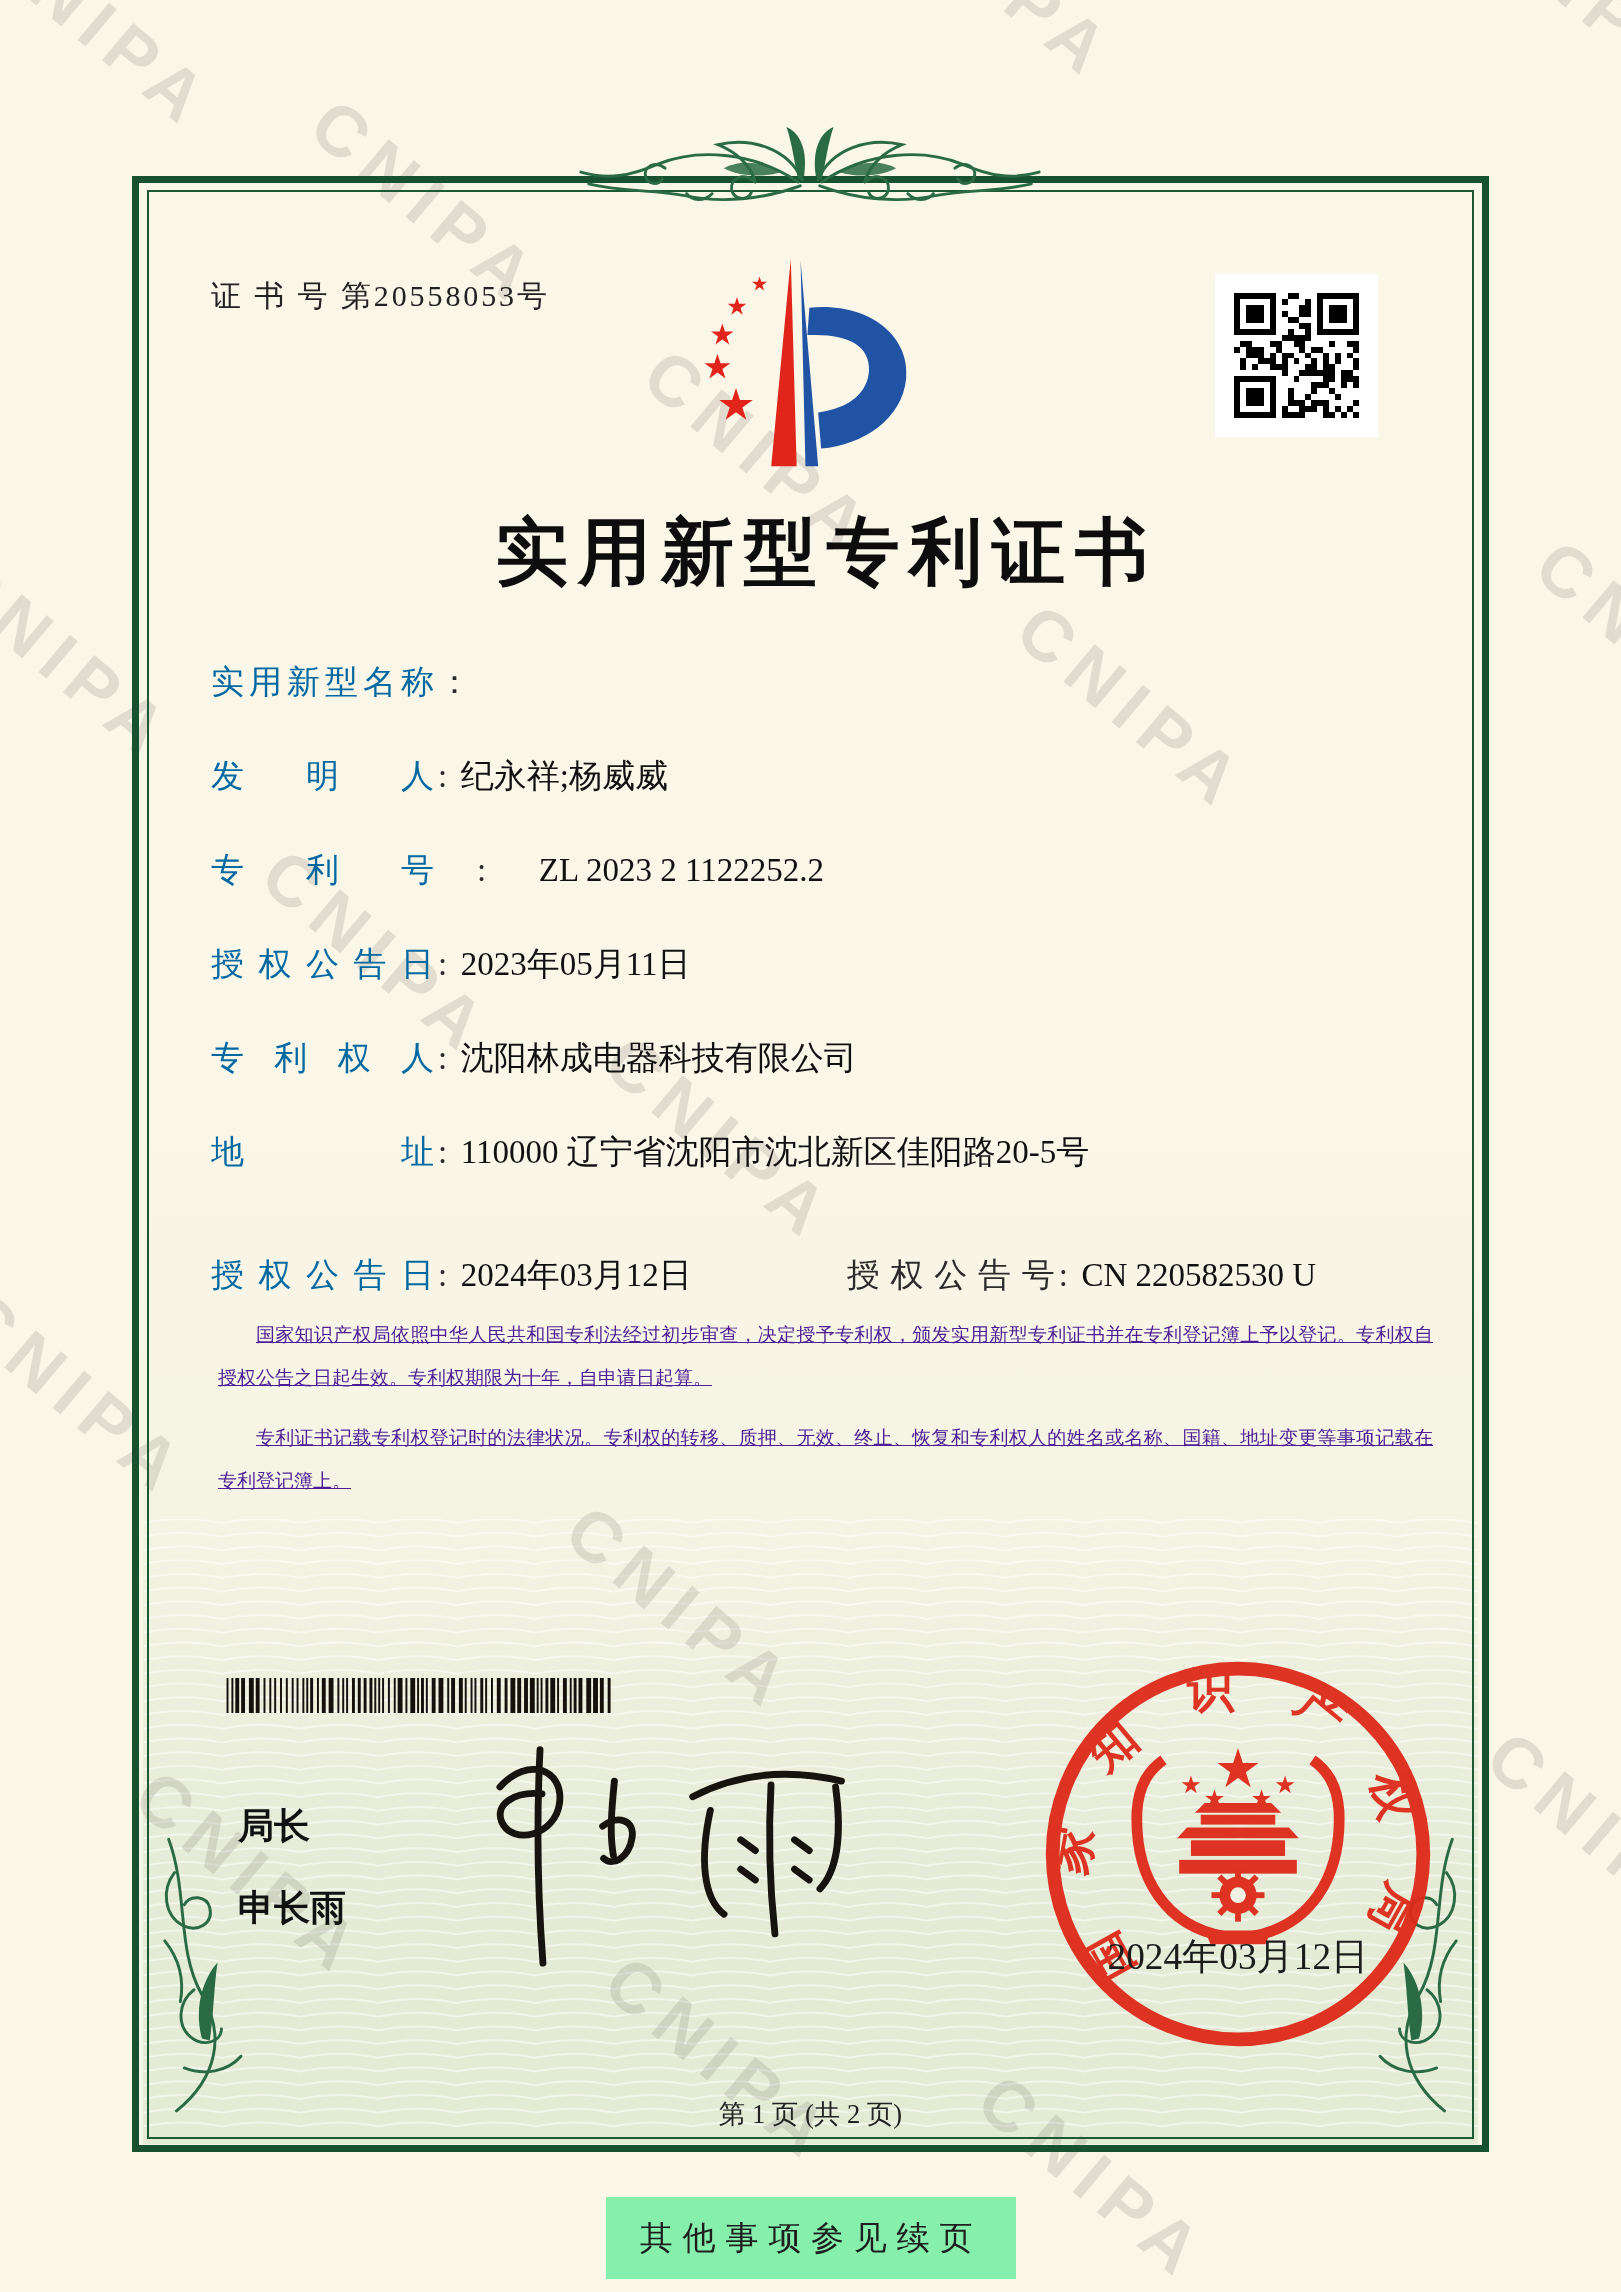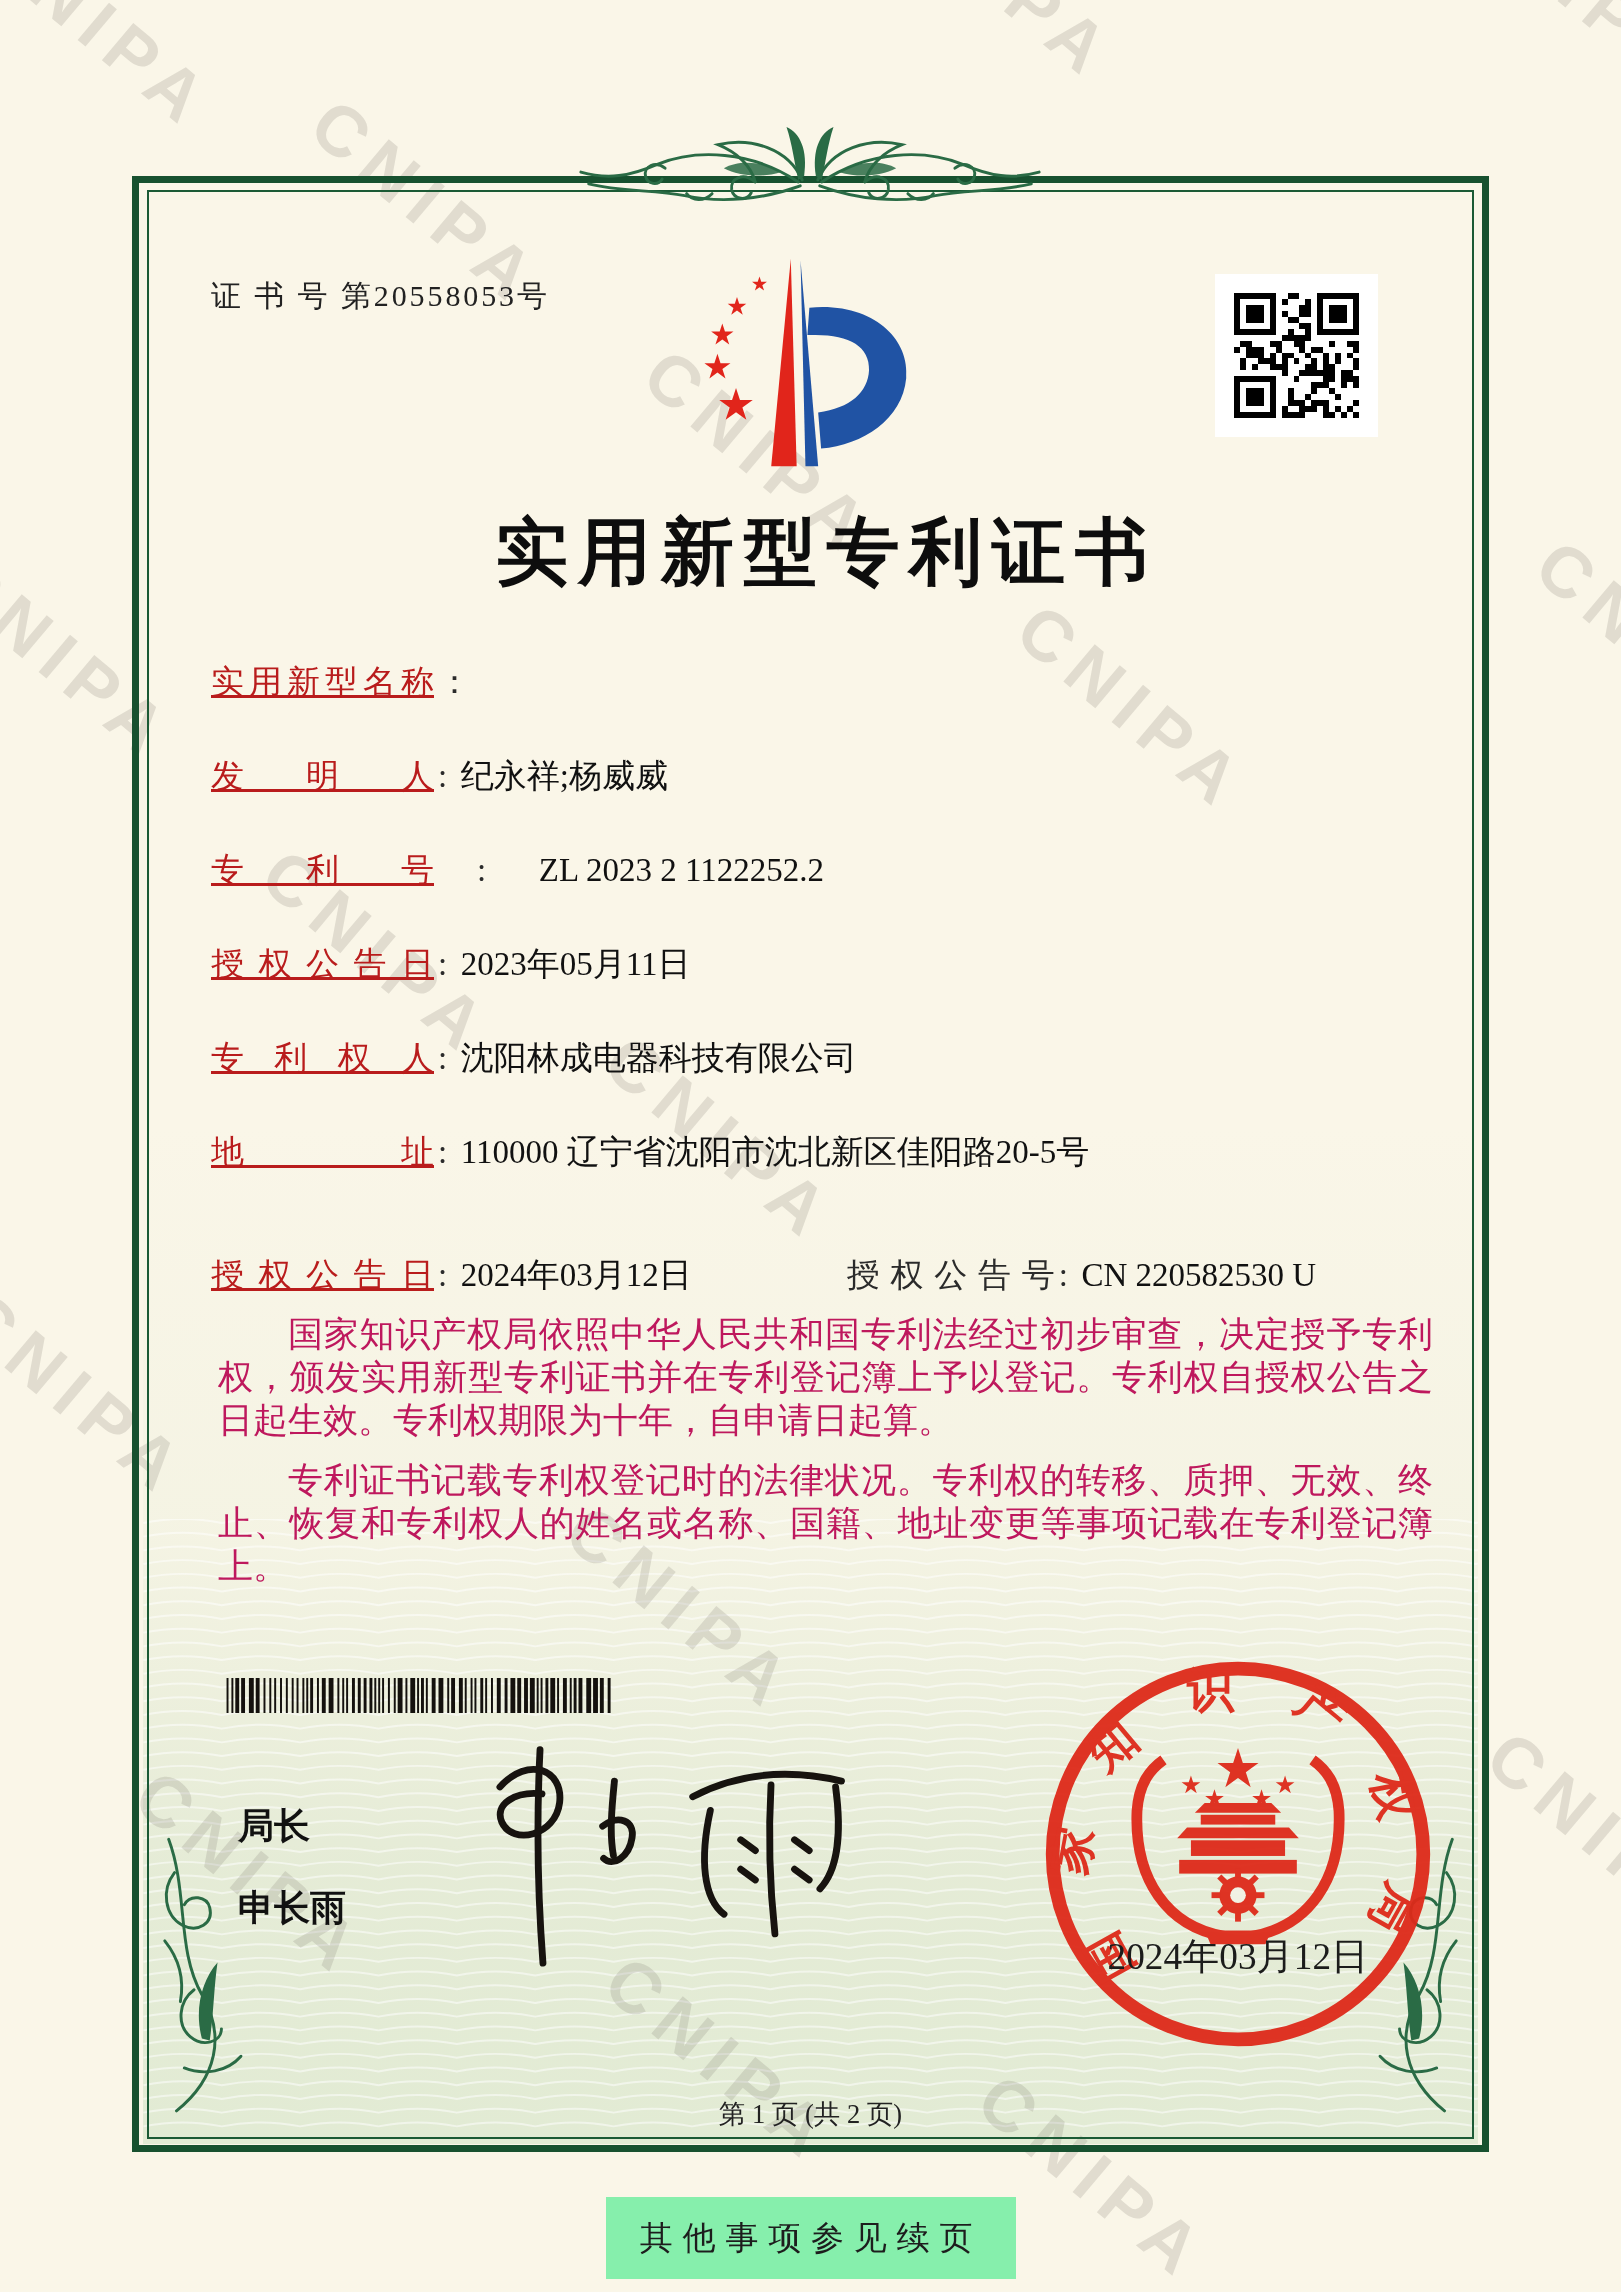--- a/index.html
+++ b/index.html
@@ -25,28 +25,28 @@
   .logo{position:absolute;left:681px;top:251px;}
   .qr{position:absolute;left:1215px;top:274px;width:163px;height:163px;background:#fff;
       display:flex;align-items:center;justify-content:center;}
   .qr svg{width:125px;height:125px;}
   .title{position:absolute;left:0;top:504px;width:1621px;text-align:center;
          font-size:73px;font-weight:bold;letter-spacing:9.8px;color:#0d0d0d;padding-left:16px;}
   
   .fields{position:absolute;left:211px;top:659px;width:1235px;}
   .field-row{position:absolute;left:0;height:47px;display:flex;align-items:center;
              font-size:33px;white-space:nowrap;}
-  .f-label{display:inline-block;width:223px;text-align:justify;text-align-last:justify;color:#b91c1c;text-decoration:underline;}
+  .f-label{display:inline-block;width:223px;text-align:justify;text-align-last:justify;color:#0369a1;}
   .f-sep{margin:0 13.7px 0 3.9px;color:#2b2b2b;}
   .f-value{color:#111;}
   .f-label2{display:inline-block;width:208px;text-align:justify;text-align-last:justify;
             color:#2b2b2b;margin-left:155px;}
   
-  .paras{position:absolute;left:218px;top:1313px;width:1215px;font-size:35px;
-         line-height:43px;color:#be185d;text-align:justify;}
+  .paras{position:absolute;left:218px;top:1313px;width:1215px;font-size:19px;
+         line-height:43px;color:#4c1d95;text-align:justify;text-decoration:underline;}
   .paras p{margin:0 0 16.7px 0;text-indent:2em;}
   
   .barcode{position:absolute;left:225px;top:1678px;}
   
   .sig-title{position:absolute;left:238px;top:1802px;font-family:"Liberation Sans",sans-serif;
              font-weight:bold;font-size:36px;color:#111;}
   .sig-name{position:absolute;left:238px;top:1884px;font-family:"Liberation Sans",sans-serif;
             font-weight:bold;font-size:36px;color:#111;}
   .signature{position:absolute;left:446px;top:1740px;}
   

